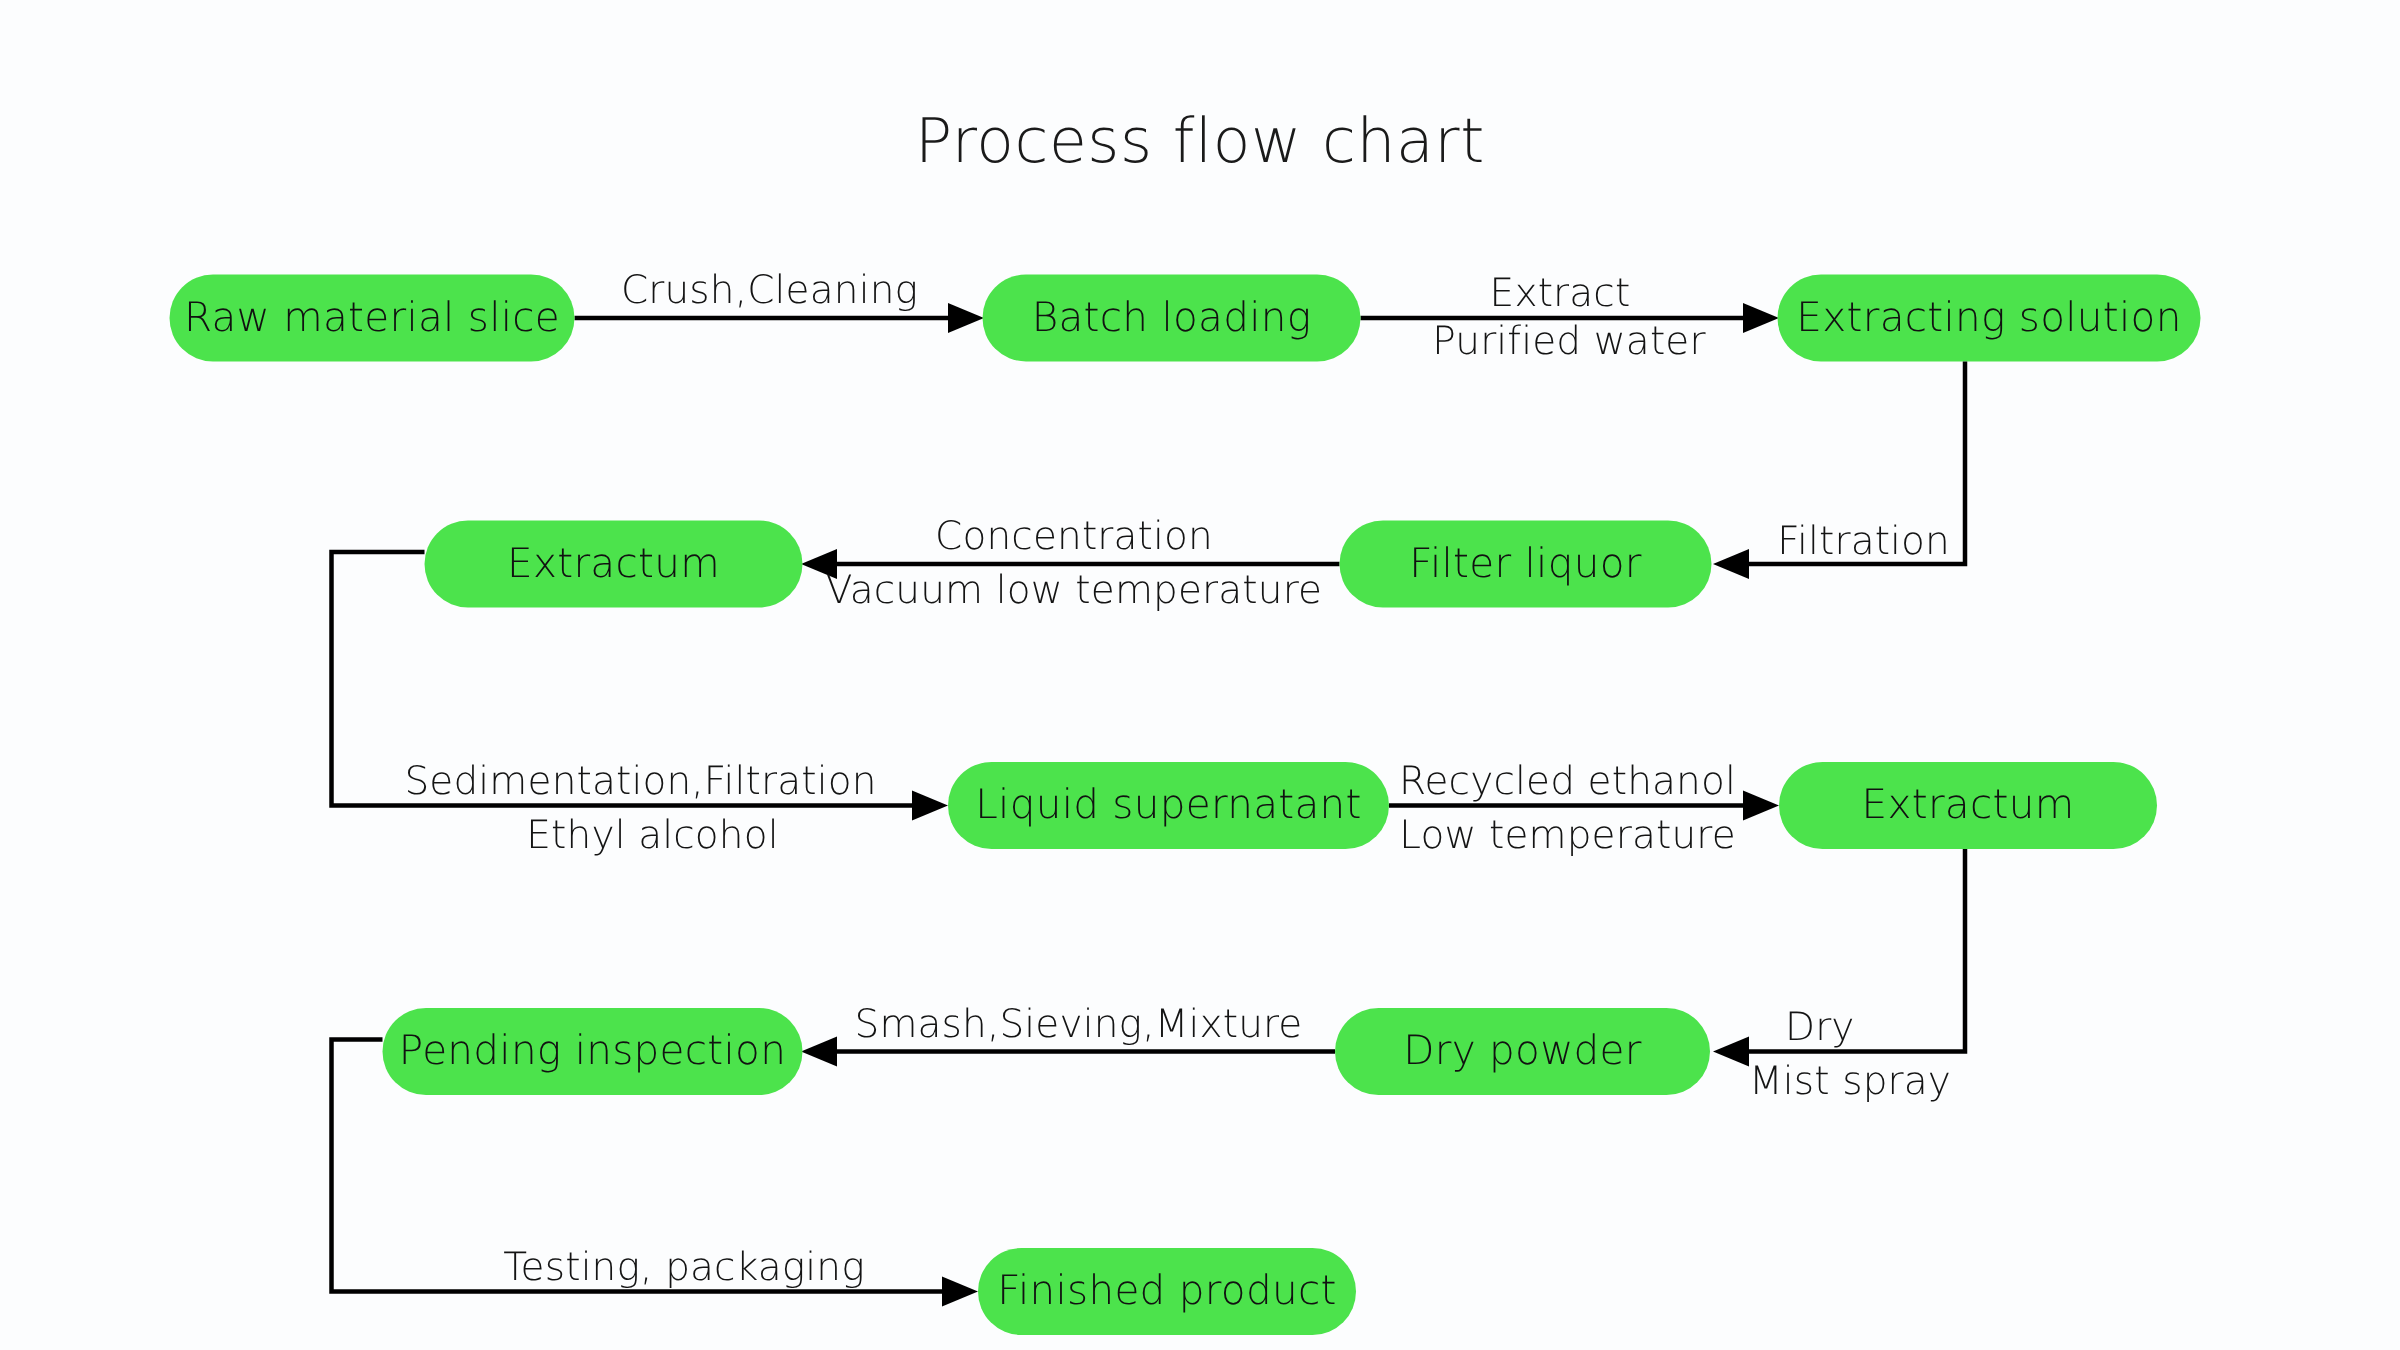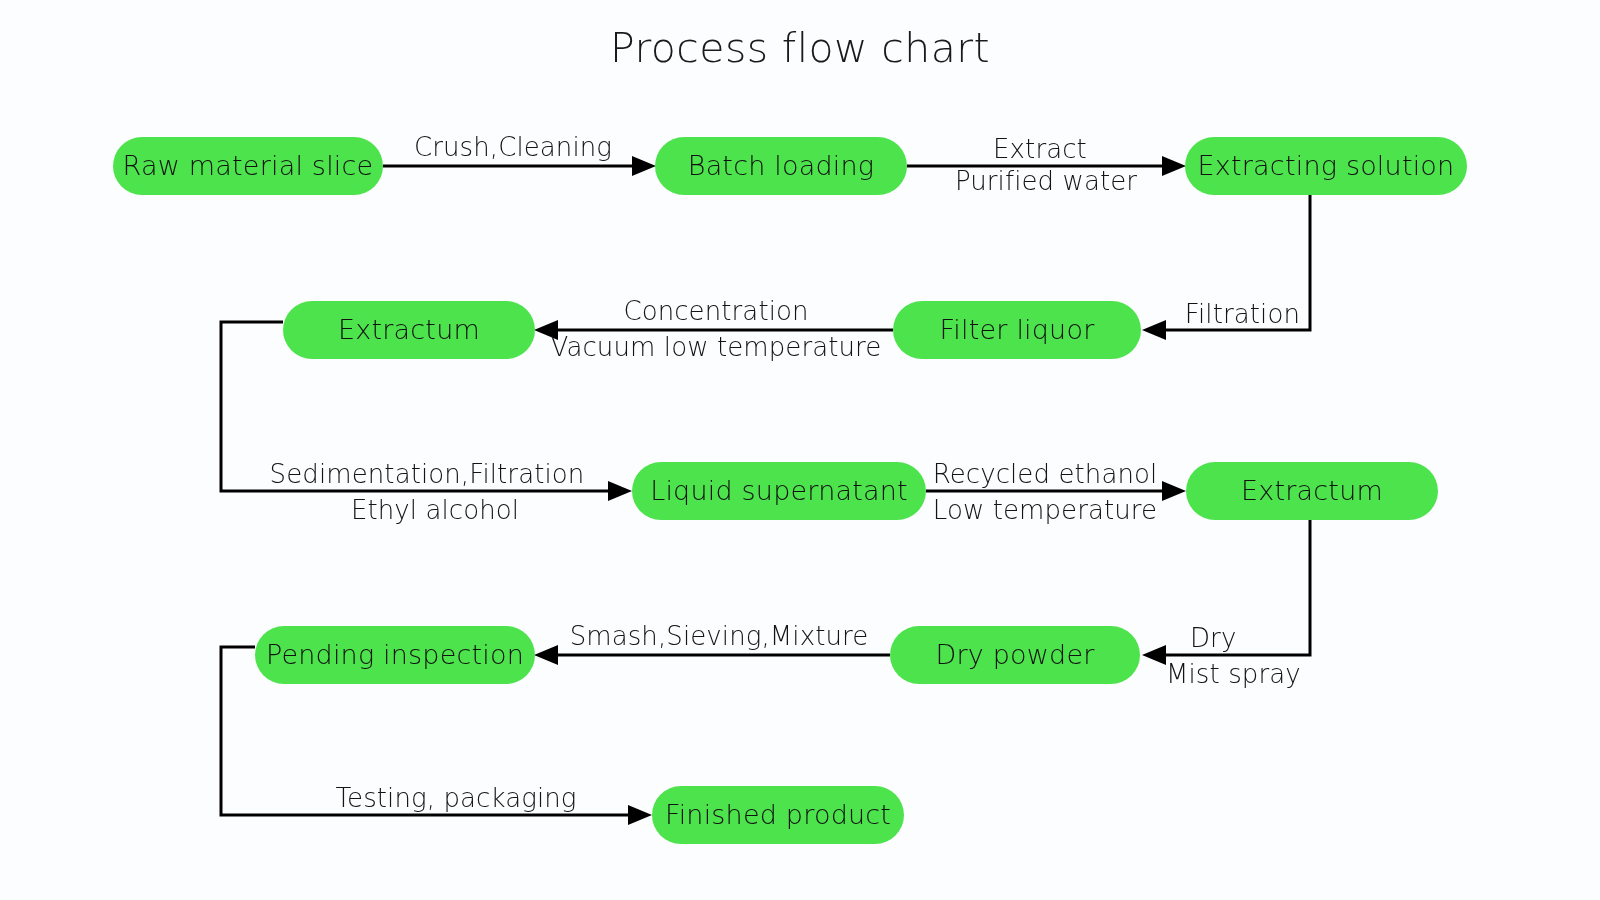--- a/index.html
+++ b/index.html
@@ -11,20 +11,21 @@
     width: 1600px;
     height: 900px;
     overflow: hidden;
     font-family: "DejaVu Sans", sans-serif;
   }
   #chart-root {
     position: relative;
     width: 1600px;
     height: 775px;
     background: #737373;
+    margin-top: 46px;
   }
   svg#flow {
     display: block;
     width: 1600px;
     height: 900px;
     background: #fcfdfe;
   }
   .chart-title {
     font-family: "DejaVu Sans", sans-serif;
     font-weight: 300;

